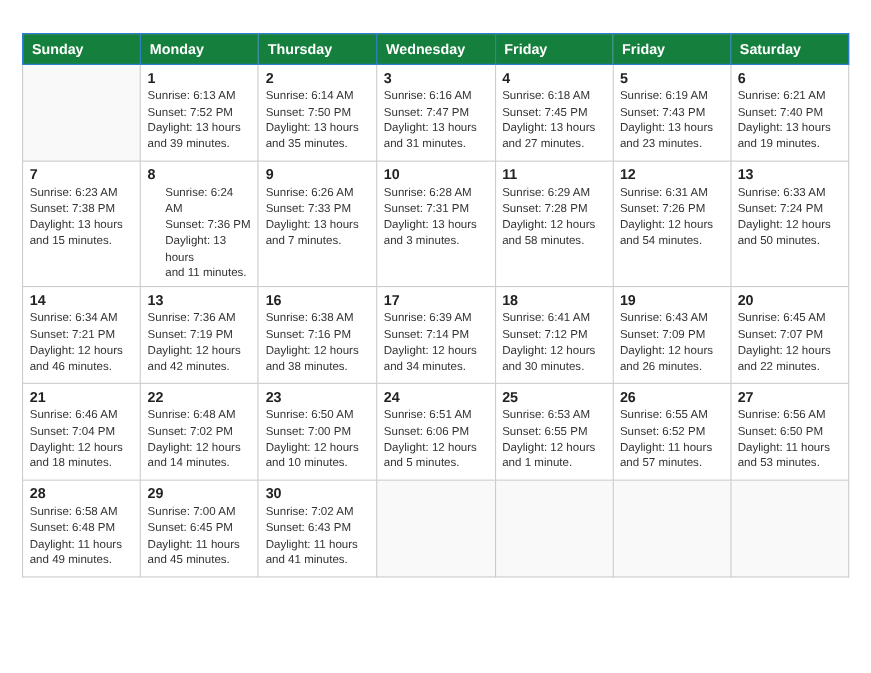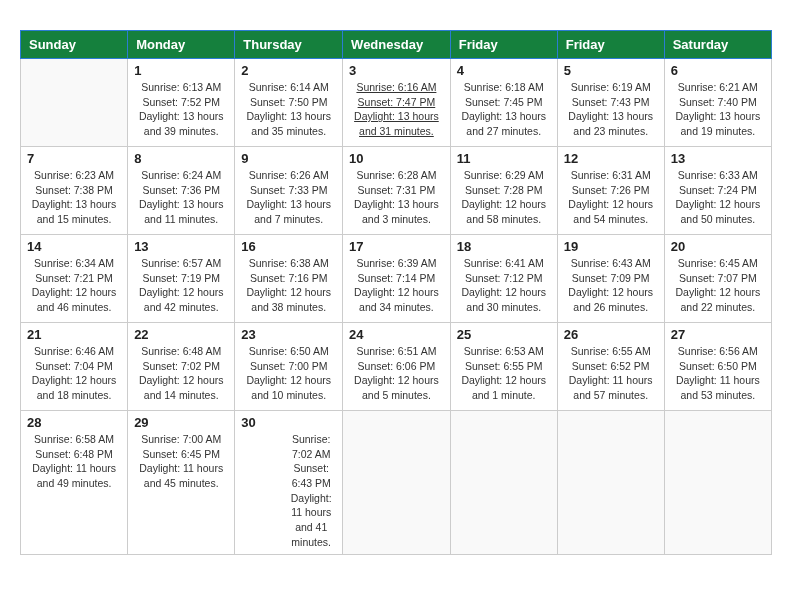--- a/index.html
+++ b/index.html
@@ -72,21 +72,20 @@
       font-size: 13px;
       font-weight: bold;
       color: #222;
       display: block;
       margin-bottom: 2px;
     }
     .day-info {
       color: #333;
       line-height: 1.4;
       font-size: 10.5px;
-      text-align: center;
     }
   </style>
 </head>
 <body>
 
 <div class="header">
 </div>
 
 <table class="calendar">
   <thead>
@@ -113,21 +112,21 @@
         </td>
         <td>
           <span class="day-number">2</span>
           <div class="day-info" style="white-space: pre-line;">Sunrise: 6:14 AM
 Sunset: 7:50 PM
 Daylight: 13 hours
 and 35 minutes.</div>
         </td>
         <td>
           <span class="day-number">3</span>
-          <div class="day-info" style="white-space: pre-line; text-decoration: underline;">Sunrise: 6:16 AM
+          <div class="day-info" style="white-space: pre-line;">Sunrise: 6:16 AM
 Sunset: 7:47 PM
 Daylight: 13 hours
 and 31 minutes.</div>
         </td>
         <td>
           <span class="day-number">4</span>
           <div class="day-info" style="white-space: pre-line;">Sunrise: 6:18 AM
 Sunset: 7:45 PM
 Daylight: 13 hours
 and 27 minutes.</div>
@@ -150,21 +149,21 @@
       <tr>
         <td>
           <span class="day-number">7</span>
           <div class="day-info" style="white-space: pre-line;">Sunrise: 6:23 AM
 Sunset: 7:38 PM
 Daylight: 13 hours
 and 15 minutes.</div>
         </td>
         <td>
           <span class="day-number">8</span>
-          <div class="day-info" style="white-space: pre-line;">Sunrise: 6:24 AM
+          <div class="day-info" style="white-space: pre-line; margin-left: 16px;">Sunrise: 6:24 AM
 Sunset: 7:36 PM
 Daylight: 13 hours
 and 11 minutes.</div>
         </td>
         <td>
           <span class="day-number">9</span>
           <div class="day-info" style="white-space: pre-line;">Sunrise: 6:26 AM
 Sunset: 7:33 PM
 Daylight: 13 hours
 and 7 minutes.</div>
@@ -201,21 +200,21 @@
       <tr>
         <td>
           <span class="day-number">14</span>
           <div class="day-info" style="white-space: pre-line;">Sunrise: 6:34 AM
 Sunset: 7:21 PM
 Daylight: 12 hours
 and 46 minutes.</div>
         </td>
         <td>
           <span class="day-number">13</span>
-          <div class="day-info" style="white-space: pre-line;">Sunrise: 6:57 AM
+          <div class="day-info" style="white-space: pre-line;">Sunrise: 7:36 AM
 Sunset: 7:19 PM
 Daylight: 12 hours
 and 42 minutes.</div>
         </td>
         <td>
           <span class="day-number">16</span>
           <div class="day-info" style="white-space: pre-line;">Sunrise: 6:38 AM
 Sunset: 7:16 PM
 Daylight: 12 hours
 and 38 minutes.</div>
@@ -310,21 +309,21 @@
         </td>
         <td>
           <span class="day-number">29</span>
           <div class="day-info" style="white-space: pre-line;">Sunrise: 7:00 AM
 Sunset: 6:45 PM
 Daylight: 11 hours
 and 45 minutes.</div>
         </td>
         <td>
           <span class="day-number">30</span>
-          <div class="day-info" style="white-space: pre-line; margin-left: 45px;">Sunrise: 7:02 AM
+          <div class="day-info" style="white-space: pre-line;">Sunrise: 7:02 AM
 Sunset: 6:43 PM
 Daylight: 11 hours
 and 41 minutes.</div>
         </td>
         <td class="empty"></td>
         <td class="empty"></td>
         <td class="empty"></td>
         <td class="empty"></td>
       </tr>
     </tbody>

